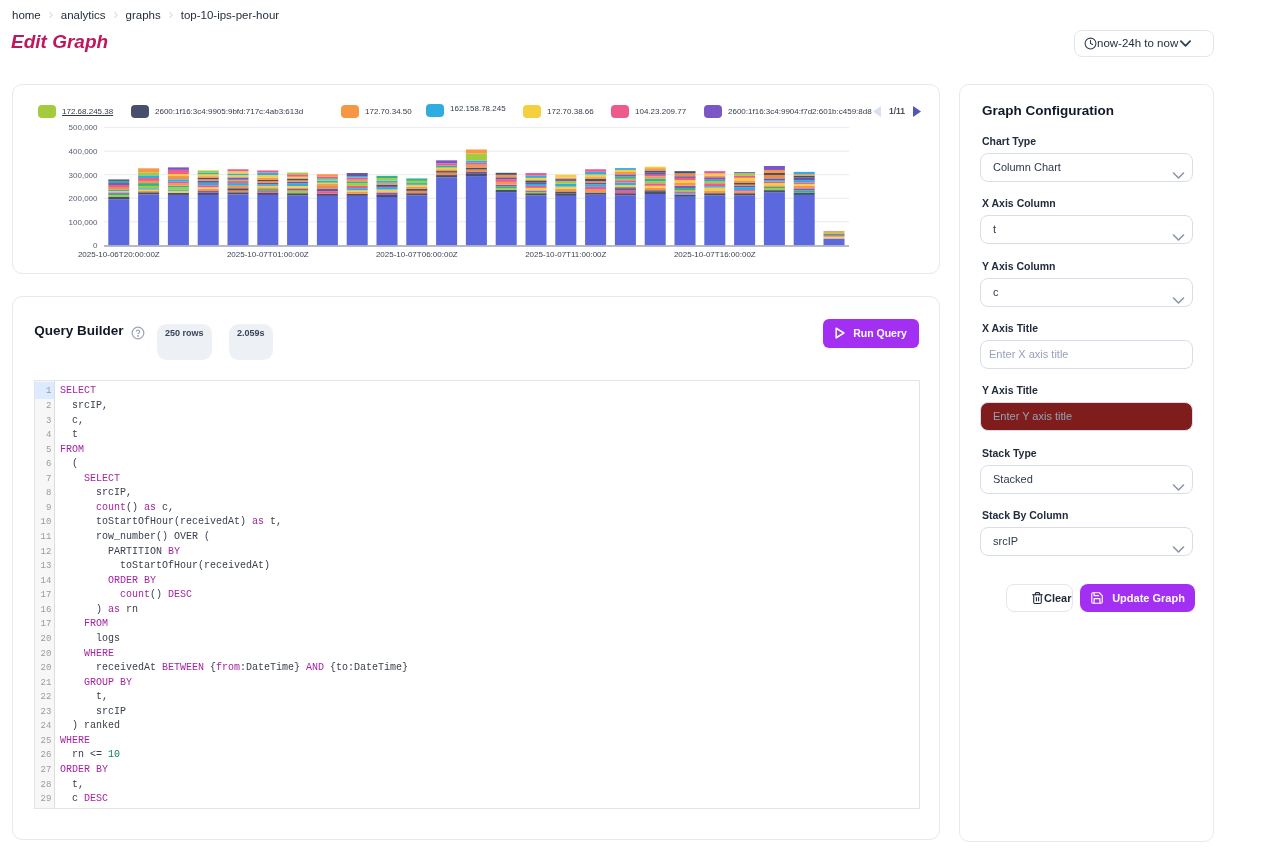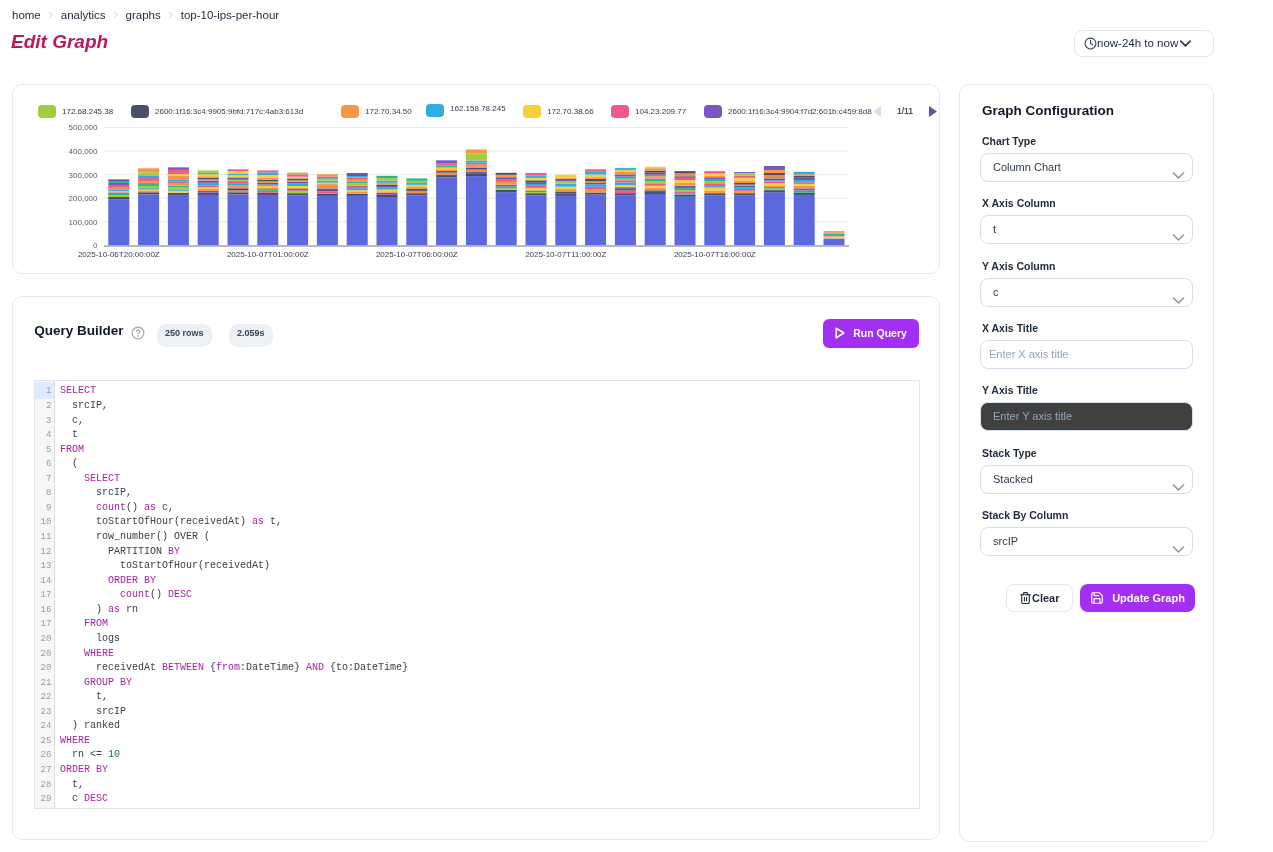--- a/index.html
+++ b/index.html
@@ -4,21 +4,21 @@
 * { margin:0; padding:0; box-sizing:border-box; }
 html,body { width:1273px; height:852px; background:#fff; font-family:"Liberation Sans",sans-serif; overflow:hidden; position:relative; }
 .card { position:absolute; background:#fff; border:1px solid #e7e9ee; border-radius:10px; }
 .editor { position:absolute; left:21.4px; top:82.9px; width:886px; height:429px; border:1px solid #e2e4e8; background:#fff; display:flex; font-family:"Liberation Mono",monospace; font-size:10px; }
 .gutter { width:20px; background:#f7f7f7; border-right:1px solid #ddd; position:relative; padding-top:3.5px; flex:none; }
 .ln { height:14.57px; line-height:14.57px; font-size:9px; text-align:right; padding-right:3px; color:#9b9b9b; position:relative; }
 .lnhl { position:absolute; left:0; top:1.5px; width:100%; height:17px; background:#dcebff; }
 .code { padding:3.5px 0 0 4.5px; white-space:pre; color:#3a404e; }
 .cl { height:14.57px; line-height:14.57px; }
 .cl i { font-style:normal; }
-.pill { display:inline-block; height:23px; line-height:19px; padding:0 8px; border-radius:9.5px; background:#edf0f4; font-size:9px; font-weight:bold; color:#39455a; }
+.pill { display:inline-block; height:36px; line-height:19px; padding:0 8px; border-radius:9.5px; background:#edf0f4; font-size:9px; font-weight:bold; color:#39455a; }
 </style></head>
 <body>
 
 <div style="position:absolute;left:12px;top:7px;height:15px;display:flex;align-items:center;gap:5px;font-size:11.5px;color:#1f2937;">
   <span>home</span>
     <svg width="10" height="10" viewBox="0 0 24 24" fill="none" stroke="#cbd5e1" stroke-width="2.5" stroke-linecap="round" stroke-linejoin="round">
       <path d="M9 18 L15 12 L9 6"></path>
     </svg>
     <span>analytics</span>
     <svg width="10" height="10" viewBox="0 0 24 24" fill="none" stroke="#cbd5e1" stroke-width="2.5" stroke-linecap="round" stroke-linejoin="round">
@@ -359,21 +359,21 @@
 <rect x="810.5" y="146.18" width="21" height="1.50" fill="#ef8b49"></rect>
       <line x1="91" y1="161.0" x2="836" y2="161.0" stroke="#9ca3af" stroke-width="1.6"></line>
       <text x="105.8" y="172.2" text-anchor="middle" font-size="8" fill="#3c4454">2025-10-06T20:00:00Z</text>
       <text x="254.8" y="172.2" text-anchor="middle" font-size="8" fill="#3c4454">2025-10-07T01:00:00Z</text>
       <text x="403.8" y="172.2" text-anchor="middle" font-size="8" fill="#3c4454">2025-10-07T06:00:00Z</text>
       <text x="552.8" y="172.2" text-anchor="middle" font-size="8" fill="#3c4454">2025-10-07T11:00:00Z</text>
       <text x="701.8" y="172.2" text-anchor="middle" font-size="8" fill="#3c4454">2025-10-07T16:00:00Z</text>
     </svg>
   <div style="position:absolute;left:25px;top:19px;height:14px;display:flex;align-items:center;">
       <span style="width:18px;height:13px;border-radius:4px;background:#a4cb3e;margin-right:6px;flex:none"></span>
-      <span style="font-size:8px;color:#333b49;">172.68.245.38</span>
+      <span style="font-size:8px;color:#333b49;text-decoration:underline;">172.68.245.38</span>
     </div>
     <div style="position:absolute;left:118px;top:19px;height:14px;display:flex;align-items:center;">
       <span style="width:18px;height:13px;border-radius:4px;background:#4a4e6d;margin-right:6px;flex:none"></span>
       <span style="font-size:8px;color:#333b49;">2600:1f16:3c4:9905:9bfd:717c:4ab3:613d</span>
     </div>
     <div style="position:absolute;left:328px;top:19px;height:14px;display:flex;align-items:center;">
       <span style="width:18px;height:13px;border-radius:4px;background:#f79645;margin-right:6px;flex:none"></span>
       <span style="font-size:8px;color:#333b49;">172.70.34.50</span>
     </div>
     <div style="position:absolute;left:413px;top:19px;height:14px;display:flex;align-items:flex-start;">
@@ -385,21 +385,21 @@
       <span style="font-size:8px;color:#333b49;">172.70.38.66</span>
     </div>
     <div style="position:absolute;left:598px;top:19px;height:14px;display:flex;align-items:center;">
       <span style="width:18px;height:13px;border-radius:4px;background:#ee5a8c;margin-right:6px;flex:none"></span>
       <span style="font-size:8px;color:#333b49;">104.23.209.77</span>
     </div>
     <div style="position:absolute;left:691px;top:19px;height:14px;display:flex;align-items:center;">
       <span style="width:18px;height:13px;border-radius:4px;background:#7a57c4;margin-right:6px;flex:none"></span>
       <span style="font-size:8px;color:#333b49;">2600:1f16:3c4:9904:f7d2:601b:c459:8d8</span>
     </div>
-    <div style="position:absolute;left:860px;top:19px;height:14px;display:flex;align-items:center;gap:16px;">
+    <div style="position:absolute;left:860px;top:19px;height:14px;display:flex;align-items:center;gap:8px;">
       <svg width="8" height="11" viewBox="0 0 8 11">
         <path d="M8 0 L0 5.5 L8 11 Z" fill="#d9def0"></path>
       </svg>
       <span style="font-size:8.5px;color:#4a5160;font-weight:bold;">1/11</span>
       <svg width="8" height="11" viewBox="0 0 8 11">
         <path d="M0 0 L8 5.5 L0 11 Z" fill="#5157b8"></path>
       </svg>
     </div>
 </div>
 
@@ -476,38 +476,38 @@
       <span style="position:absolute;left:12px;top:0;line-height:27px;font-size:11px;color:#2f3a4c;">c</span>
       <span style="position:absolute;right:7px;top:11px;"><svg width="13" height="7" viewBox="0 0 12 7" fill="none" stroke="#8b95a5" stroke-width="1.6" stroke-linecap="round" stroke-linejoin="round">
           <path d="M1 1 L6 6 L11 1"></path>
         </svg></span>
     </div>
     <div style="position:absolute;left:22.5px;top:237px;font-size:10.5px;font-weight:bold;color:#222c3d;">X Axis Title</div>
     <div style="position:absolute;left:20.5px;top:255px;width:213px;height:29px;border:1px solid #d8dee9;border-radius:8px;box-sizing:border-box;background:#fff;">
       <span style="position:absolute;left:8px;top:0;line-height:27px;font-size:11px;color:#94a3b8;">Enter X axis title</span>
     </div>
     <div style="position:absolute;left:22.5px;top:299.3px;font-size:10.5px;font-weight:bold;color:#222c3d;">Y Axis Title</div>
-    <div style="position:absolute;left:20.5px;top:317.3px;width:213px;height:29px;border:1px solid #d8dee9;border-radius:8px;box-sizing:border-box;background:#404040;">
+    <div style="position:absolute;left:20.5px;top:317.3px;width:213px;height:29px;border:1px solid #d8dee9;border-radius:8px;box-sizing:border-box;background:#7f1d1d;">
       <span style="position:absolute;left:12px;top:0;line-height:27px;font-size:11px;color:#94a3b8;">Enter Y axis title</span>
     </div>
     <div style="position:absolute;left:22.5px;top:361.7px;font-size:10.5px;font-weight:bold;color:#222c3d;">Stack Type</div>
     <div style="position:absolute;left:20.5px;top:379.7px;width:213px;height:29px;border:1px solid #d8dee9;border-radius:8px;box-sizing:border-box;background:#fff;">
       <span style="position:absolute;left:12px;top:0;line-height:27px;font-size:11px;color:#2f3a4c;">Stacked</span>
       <span style="position:absolute;right:7px;top:11px;"><svg width="13" height="7" viewBox="0 0 12 7" fill="none" stroke="#8b95a5" stroke-width="1.6" stroke-linecap="round" stroke-linejoin="round">
           <path d="M1 1 L6 6 L11 1"></path>
         </svg></span>
     </div>
     <div style="position:absolute;left:22.5px;top:424px;font-size:10.5px;font-weight:bold;color:#222c3d;">Stack By Column</div>
     <div style="position:absolute;left:20.5px;top:442px;width:213px;height:29px;border:1px solid #d8dee9;border-radius:8px;box-sizing:border-box;background:#fff;">
       <span style="position:absolute;left:12px;top:0;line-height:27px;font-size:11px;color:#2f3a4c;">srcIP</span>
       <span style="position:absolute;right:7px;top:11px;"><svg width="13" height="7" viewBox="0 0 12 7" fill="none" stroke="#8b95a5" stroke-width="1.6" stroke-linecap="round" stroke-linejoin="round">
           <path d="M1 1 L6 6 L11 1"></path>
         </svg></span>
     </div>
-  <div style="position:absolute;left:46.5px;top:499px;width:66.5px;height:28px;border:1px solid #e3e7ed;border-radius:8px;display:flex;align-items:center;justify-content:center;gap:0;">
+  <div style="position:absolute;left:46.5px;top:499px;width:66.5px;height:28px;border:1px solid #e3e7ed;border-radius:8px;display:flex;align-items:center;justify-content:flex-end;gap:0;">
     <svg width="13" height="14" viewBox="0 0 24 24" fill="none" stroke="#1f2937" stroke-width="2" stroke-linecap="round" stroke-linejoin="round">
         <polyline points="3 6 5 6 21 6"></polyline>
         <path d="M19 6v14a2 2 0 0 1-2 2H7a2 2 0 0 1-2-2V6m3 0V4a2 2 0 0 1 2-2h4a2 2 0 0 1 2 2v2"></path>
         <line x1="10" y1="11" x2="10" y2="17"></line>
         <line x1="14" y1="11" x2="14" y2="17"></line>
       </svg>
       <span style="font-size:11px;font-weight:bold;color:#1f2937;">Clear</span>
   </div>
   <div style="position:absolute;left:120.5px;top:499px;width:115px;height:28px;background:#a22ff2;border-radius:8px;display:flex;align-items:center;justify-content:center;gap:8px;">
     <svg width="14" height="14" viewBox="0 0 24 24" fill="none" stroke="#fff" stroke-width="2" stroke-linecap="round" stroke-linejoin="round">

